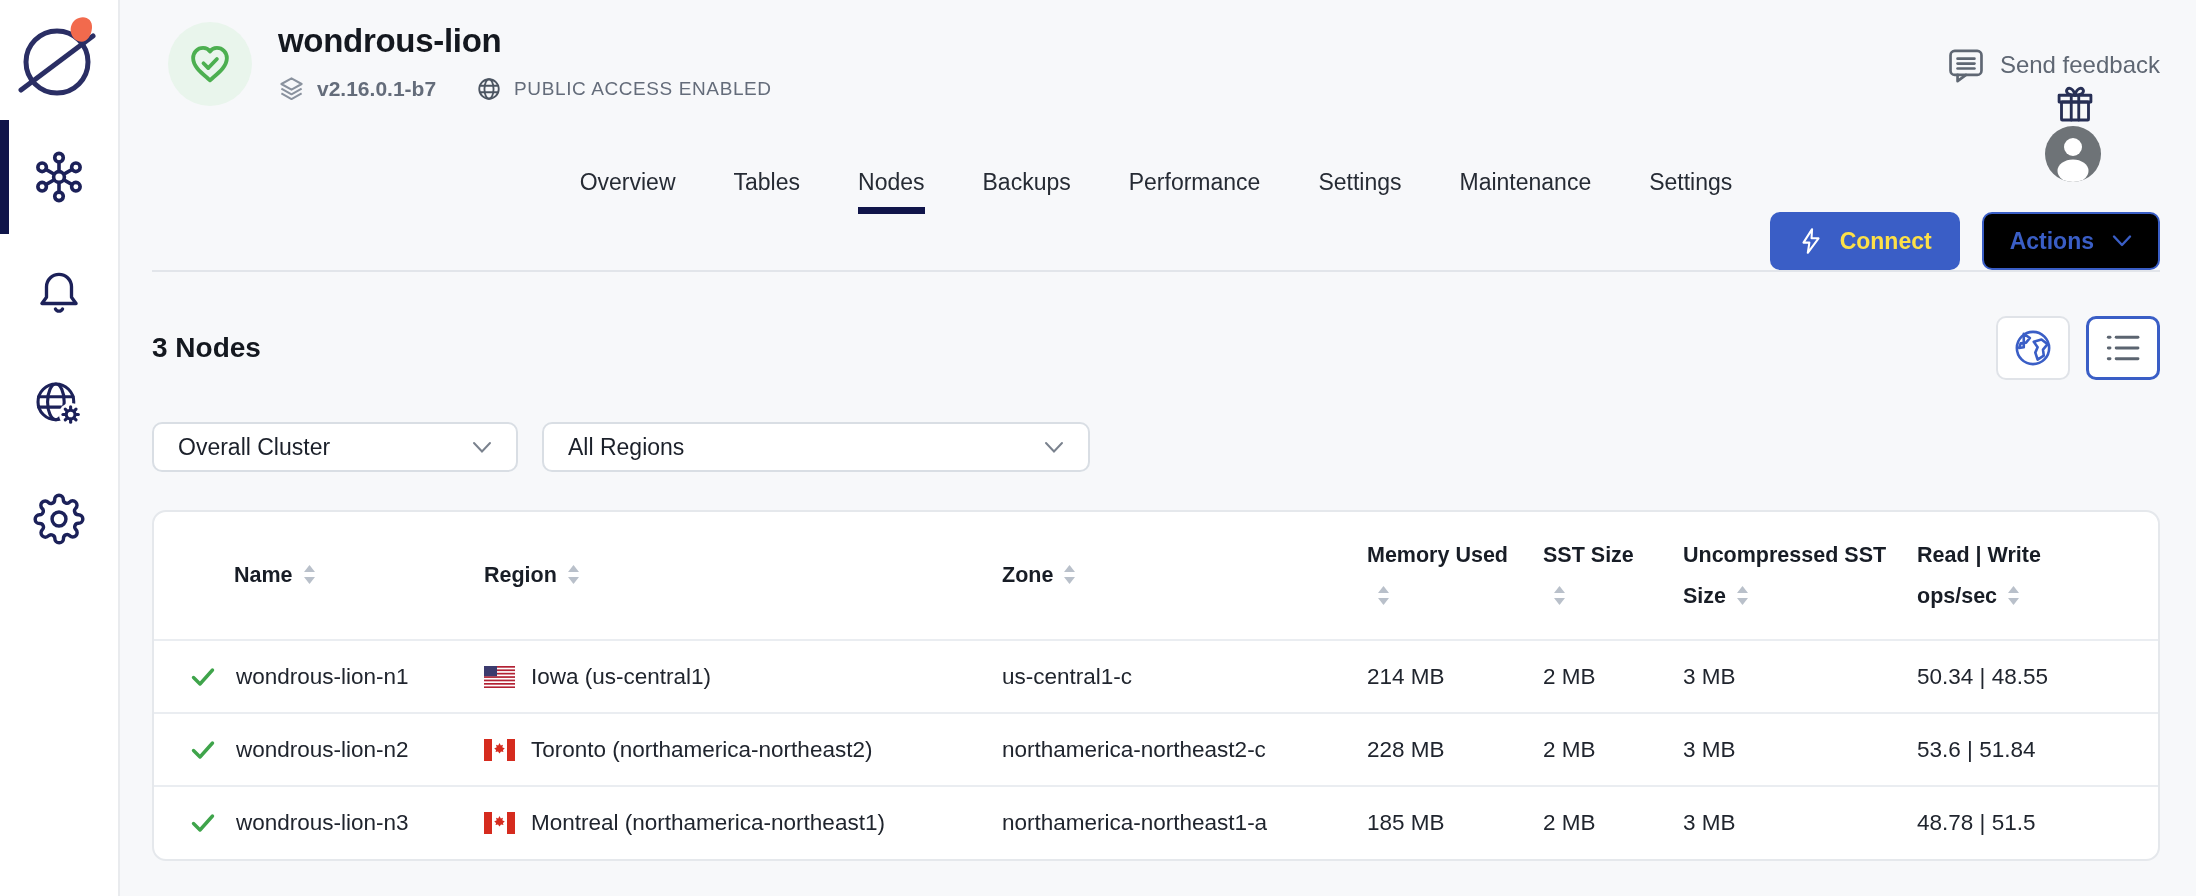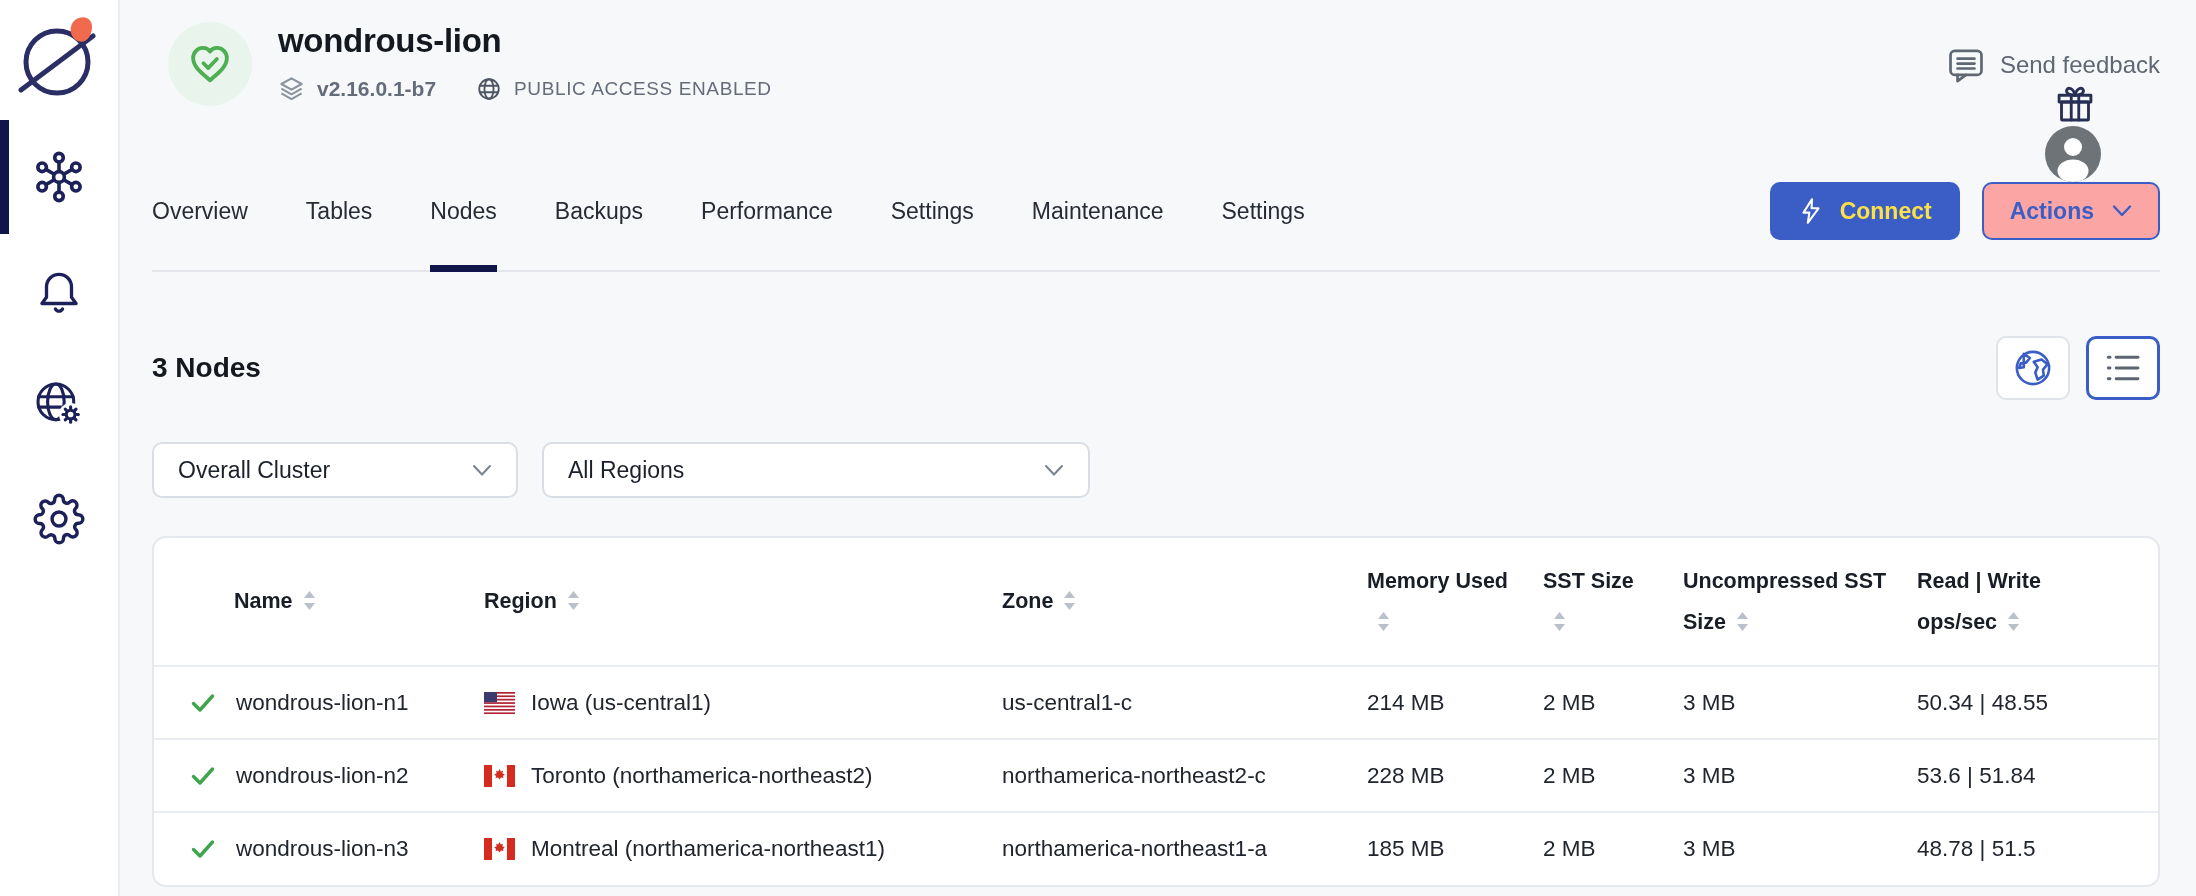--- a/index.html
+++ b/index.html
@@ -51,62 +51,62 @@
   .access-text { font-size:19px; font-weight:500; letter-spacing:0.6px; margin-left:12px; }
   .topbar-right { margin-left:auto; display:flex; align-items:center; margin-top: 24px; flex-direction: column; }
   .feedback { display:flex; align-items:center; cursor:pointer; }
   .feedback-label { font-size:24px; color:#5f6773; margin-left:14px; }
   .gift-btn { margin-left: 44px; cursor:pointer; }
   .avatar { margin-left: 40px; cursor:pointer; }
 
   
   .tabs-row {
     height: 120px; border-bottom: 2px solid #e2e5ea;
-    display:flex; align-items:center; position:relative;
+    display:flex; align-items:center; position:relative;flex-direction:column;
   }
   .tabs { display:flex; height:100%; }
   .tab {
     position:relative; height:100%; display:flex; align-items:center;
     font-size:23px; color:#262b34; cursor:pointer;
   }
   .tab + .tab { margin-left: 58px; }
   .tab.active::after {
     content:""; position:absolute; left:0; right:0; bottom:-2px; height:7px;
     background:#10154a;
   }
   .tabs-actions { margin-left:auto; display:flex; align-items:center; }
   .btn-connect {
     height:58px; padding:0 28px; border:none; border-radius:10px;
     background:#3a5ec6; color:#fde047; font-size:23px; font-weight:bold;
     font-family:inherit; display:flex; align-items:center; cursor:pointer;
   }
   .btn-connect .lbl { margin-left:16px; }
   .btn-actions {
     height:58px; padding:0 26px; margin-left:22px; border-radius:10px;
-    background:#fca5a5; border:2px solid #3a5ec6; color:#3a5ec6;
+    background:#000000; border:2px solid #3a5ec6; color:#3a5ec6;
     font-size:23px; font-weight:bold; font-family:inherit;
     display:flex; align-items:center; cursor:pointer;
   }
   .btn-actions .lbl { margin-right:18px; }
 
   
-  .content { padding-top: 64px; flex:1; }
+  .content { padding-top: 44px; flex:1; }
   .content-head { display:flex; align-items:center; }
   .nodes-count { font-size:28px; font-weight:bold; color:#14181f; }
   .view-toggles { margin-left:auto; display:flex; }
   .toggle-btn {
     width:74px; height:64px; border-radius:10px; background:#ffffff;
     display:flex; align-items:center; justify-content:center; cursor:pointer;
   }
   .toggle-btn.map { border:2px solid #e0e3e8; }
   .toggle-btn.list { border:3px solid #3a5ec6; margin-left:16px; }
 
   .filters { display:flex; margin-top: 42px; }
   .select {
-    height:56px; background:#ffffff; border:2px solid #d9dee4; border-radius:10px;
+    height:50px; background:#ffffff; border:2px solid #d9dee4; border-radius:10px;
     display:flex; align-items:center; padding:0 24px; position:relative;
     font-size:23px; color:#1b202a; cursor:pointer;
   }
   .select .chev { margin-left:auto; }
   .select.cluster { width:366px; }
   .select.region { width:548px; margin-left:24px; }
 
   
   .card {
     margin-top: 38px; background:#ffffff;

